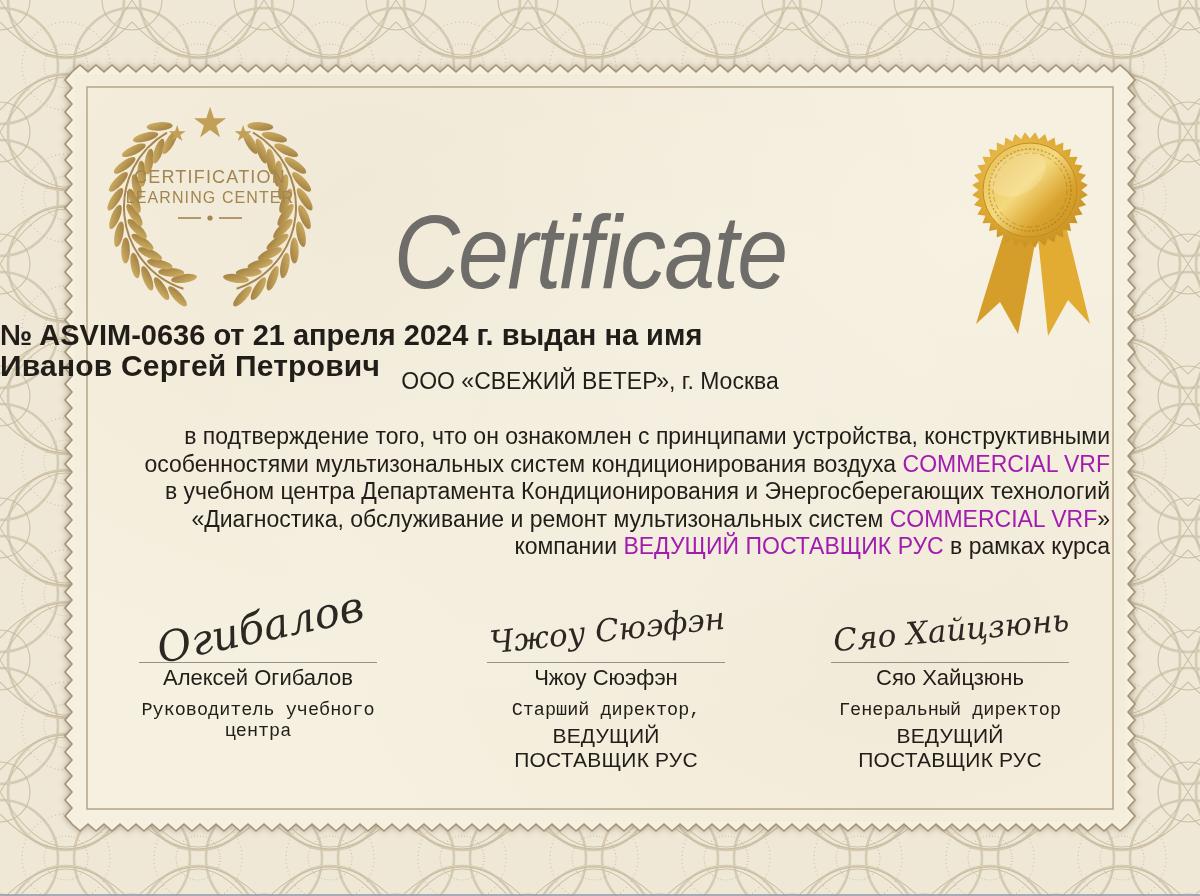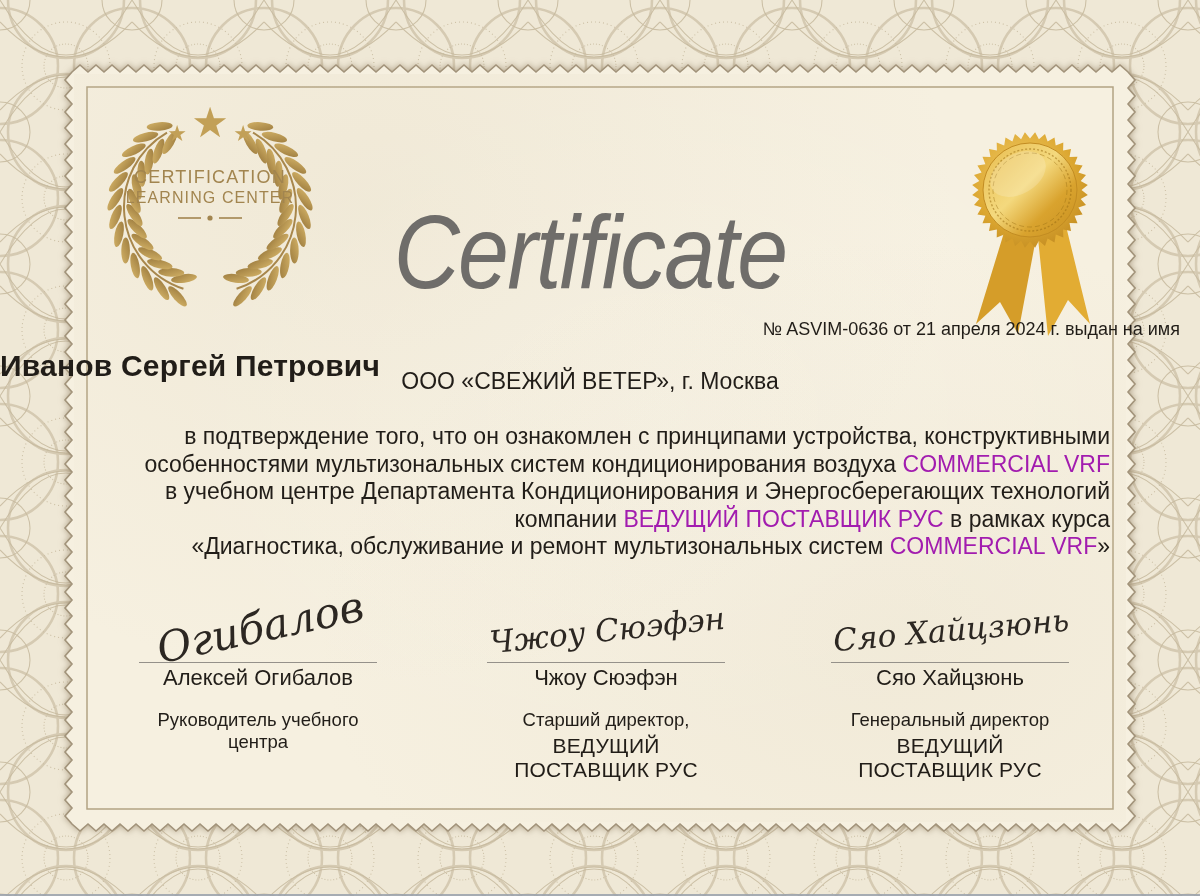--- a/index.html
+++ b/index.html
@@ -18,36 +18,36 @@
   .rosette-svg{position:absolute;left:948px;top:98px;}
   .logo-svg text{font-family:"Liberation Sans",sans-serif;}
   .logo-t1{font-size:18px;letter-spacing:1.2px;fill:#a2854f;}
   .logo-t2{font-size:16px;letter-spacing:1.1px;fill:#a2854f;}
   .star{fill:#c2a057;}
   .content{position:absolute;left:0;top:0;width:1200px;height:896px;color:#211d18;}
   .content>div{position:absolute;}
   .title{left:0;width:1180px;top:193px;text-align:center;font-style:italic;
          font-size:104px;line-height:1.15;color:#6f6d6a;letter-spacing:-2px;
          transform:scaleX(.88);transform-origin:center;}
-  .issue{left:0;width:1180px;top:319px;text-align:right;font-size:18px;}
+  .issue{left:0;width:1180px;top:319px;text-align:left;font-size:29px;font-weight:bold;}
   .name{left:0;width:1180px;top:349px;text-align:left;font-size:30px;font-weight:bold;
         letter-spacing:.2px;}
   .company{left:0;width:1180px;top:368px;text-align:center;font-size:23px;}
   .bodytext{left:90px;width:1020px;top:423px;text-align:right;font-size:23px;line-height:27.5px;}
   .bodytext .hl{color:#a21caf;}
   .sigcol{top:578px;width:238px;text-align:center;}
   .c1{left:139px;}.c2{left:487px;}.c3{left:831px;}
   .sig{height:78px;display:flex;align-items:flex-end;justify-content:center;
        font-family:"DejaVu Serif",serif;font-style:italic;color:#2c2722;white-space:nowrap;}
   .s1{font-size:42px;transform:rotate(-12deg) translateY(-4px);}
   .s2{font-size:31px;transform:rotate(-6deg) translateY(-8px);}
   .s3{font-size:31px;transform:rotate(-5deg) translateY(-8px);}
   .rule{border-top:1px solid #95918a;margin-top:6px;}
   .signame{font-size:22px;margin-top:2px;}
-  .sigrole{font-size:18.5px;margin-top:18px;}
+  .sigrole{font-size:18.5px;margin-top:9px;font-family:Liberation Mono, monospace;}
   .sigco{font-size:21px;margin-top:3px;letter-spacing:.2px;}
   .bottom-edge{position:absolute;left:0;right:0;bottom:0;height:2px;background:#99a1ad;opacity:.85;}
 </style>
 </head>
 <body>
 
 <div class="page">
 
   <svg class="frame" width="1200" height="896" viewBox="0 0 1200 896">
     <defs>
@@ -181,23 +181,23 @@
 
   <div class="content">
     <div class="title">Certificate</div>
     <div class="issue">№ ASVIM-0636 от 21 апреля 2024 г. выдан на имя</div>
     <div class="name">Иванов Сергей Петрович</div>
     <div class="company">ООО «СВЕЖИЙ ВЕТЕР», г. Москва</div>
 
     <div class="bodytext">
       <div><span>в подтверждение того, что он ознакомлен с принципами устройства, конструктивными</span></div>
       <div><span>особенностями мультизональных систем кондиционирования воздуха </span><span class="hl">COMMERCIAL VRF</span></div>
-      <div><span>в учебном центре Департамента Кондиционирования и Энергосберегающих технологий</span></div>
+      <div><span>в учебном центра Департамента Кондиционирования и Энергосберегающих технологий</span></div>
+      <div><span>«Диагностика, обслуживание и ремонт мультизональных систем </span><span class="hl">COMMERCIAL VRF</span><span>»</span></div>
       <div><span>компании </span><span class="hl">ВЕДУЩИЙ ПОСТАВЩИК РУС</span><span> в рамках курса</span></div>
-      <div><span>«Диагностика, обслуживание и ремонт мультизональных систем </span><span class="hl">COMMERCIAL VRF</span><span>»</span></div>
     </div>
 
     <div class="sigcol c1">
       <div class="sig s1">Огибалов</div>
       <div class="rule"></div>
       <div class="signame">Алексей Огибалов</div>
       <div class="sigrole">Руководитель учебного центра</div>
     </div>
 
     <div class="sigcol c2">

